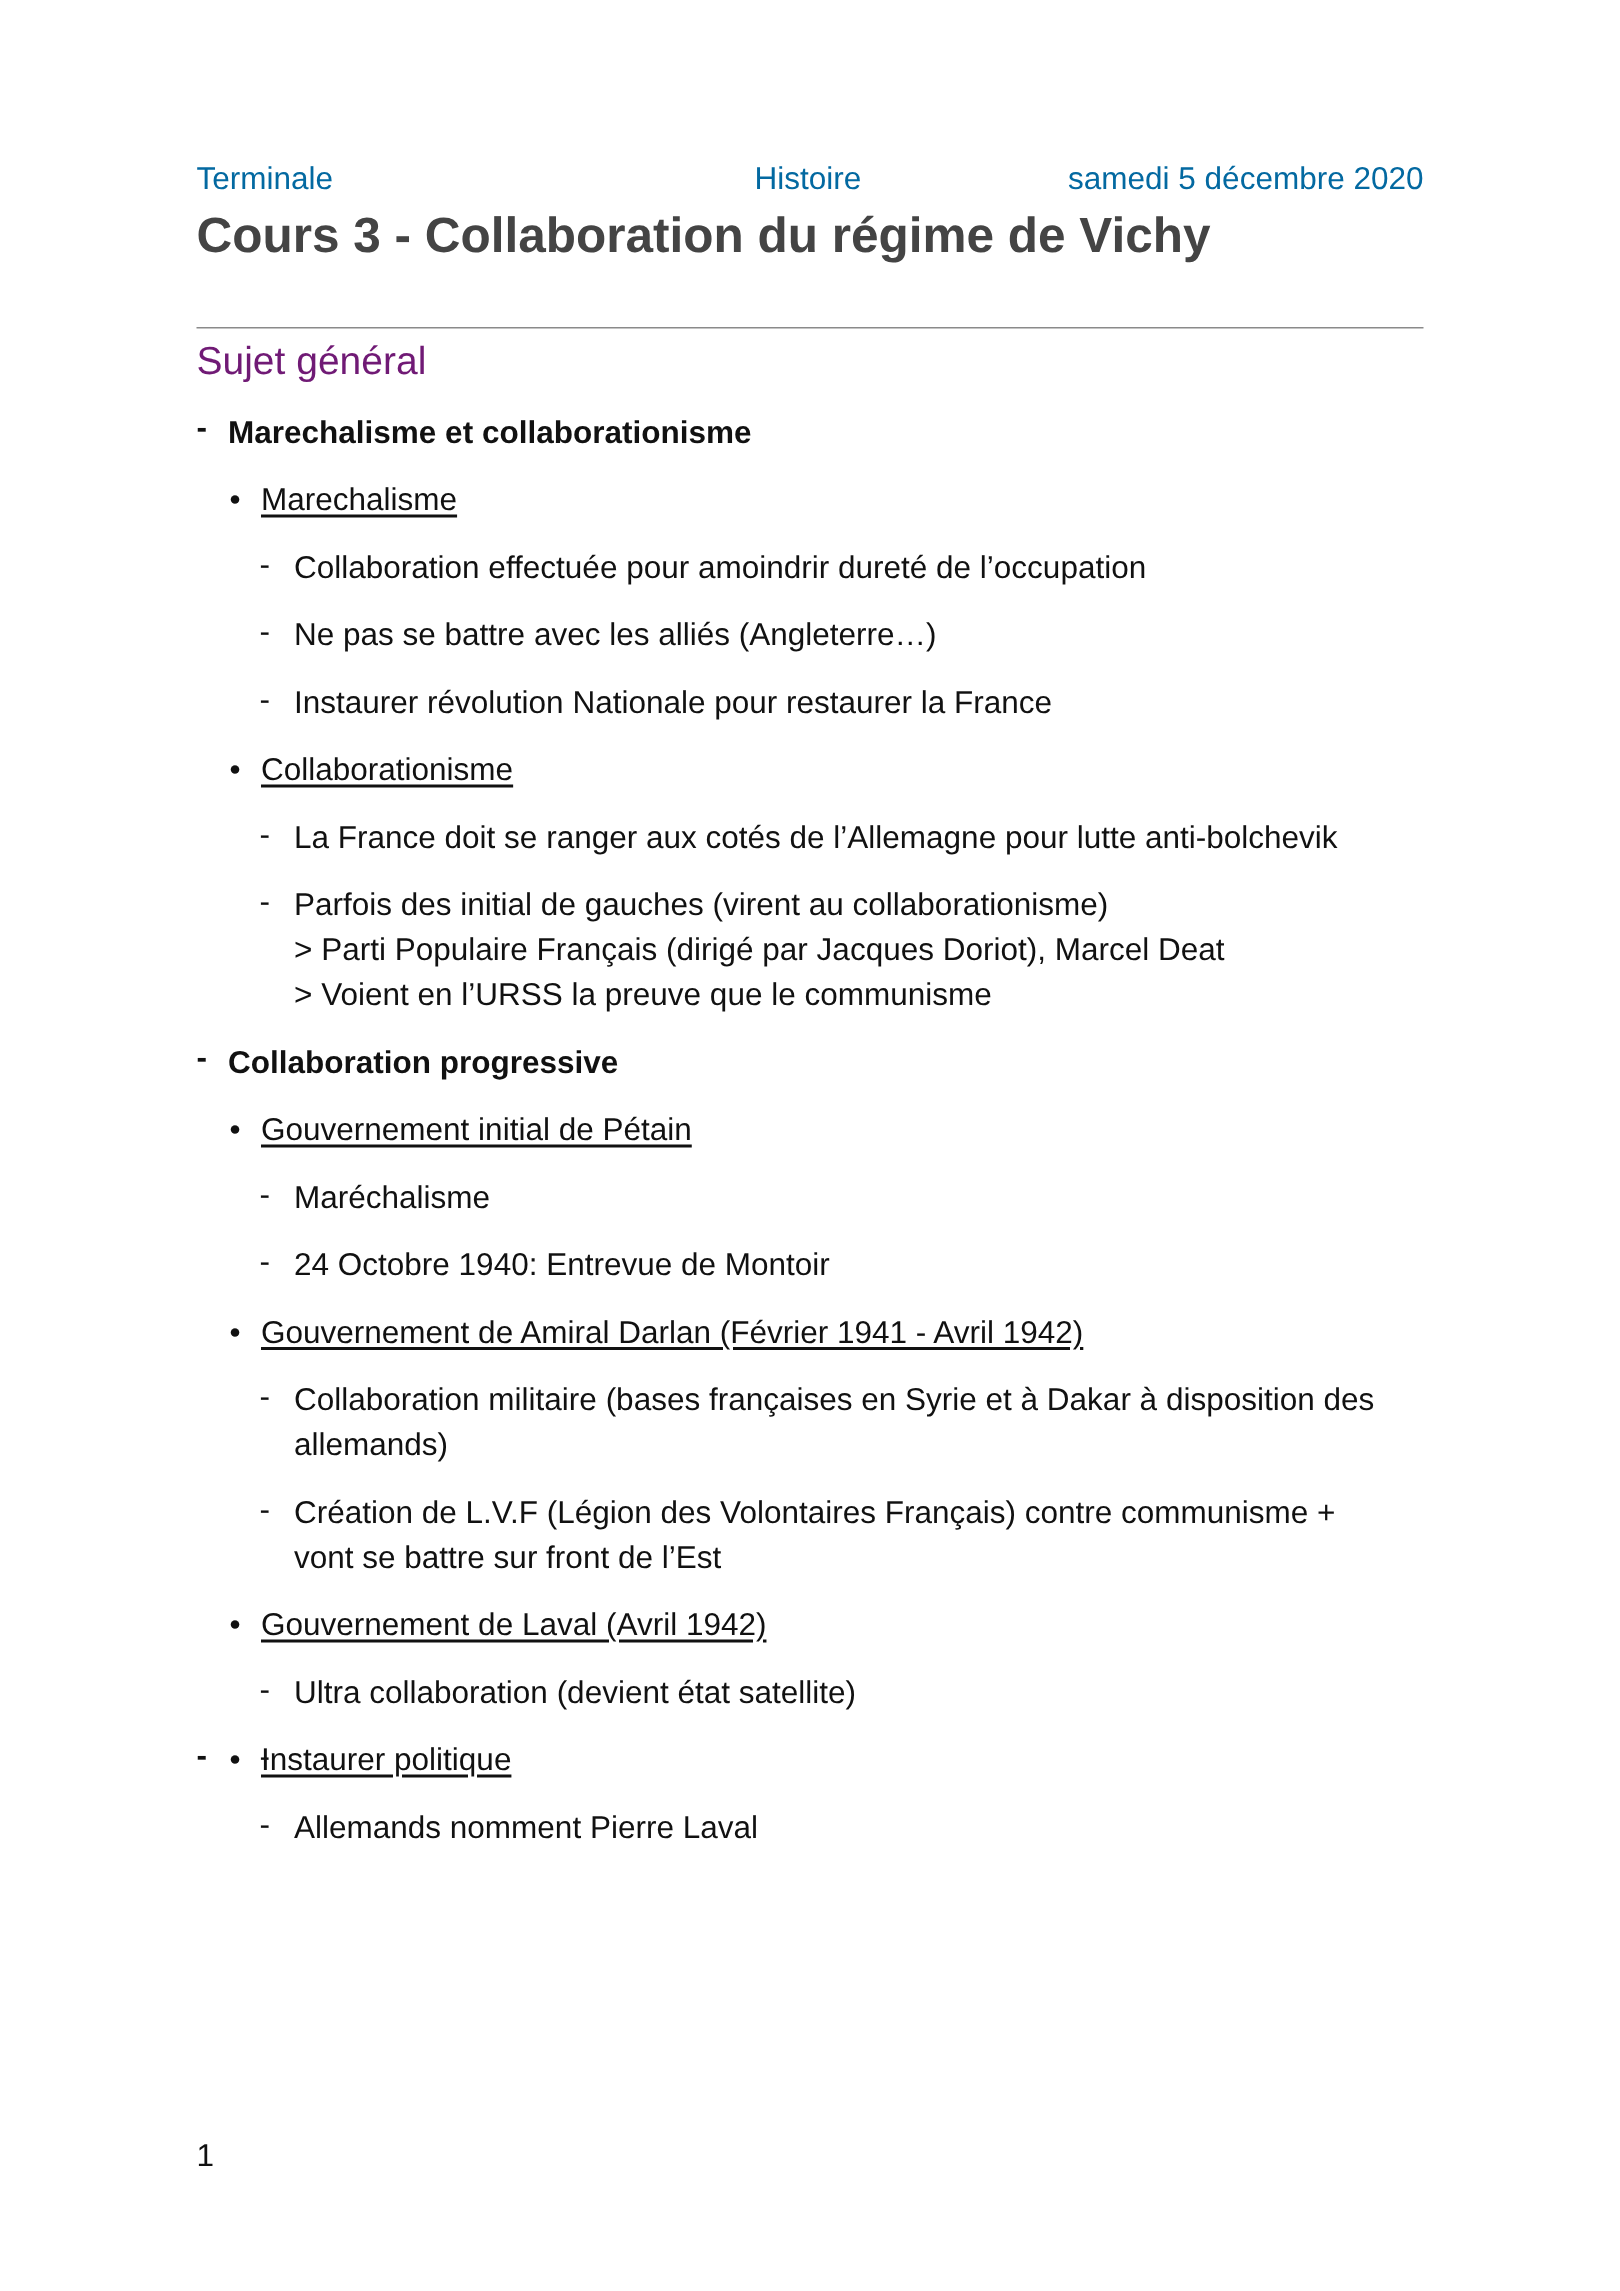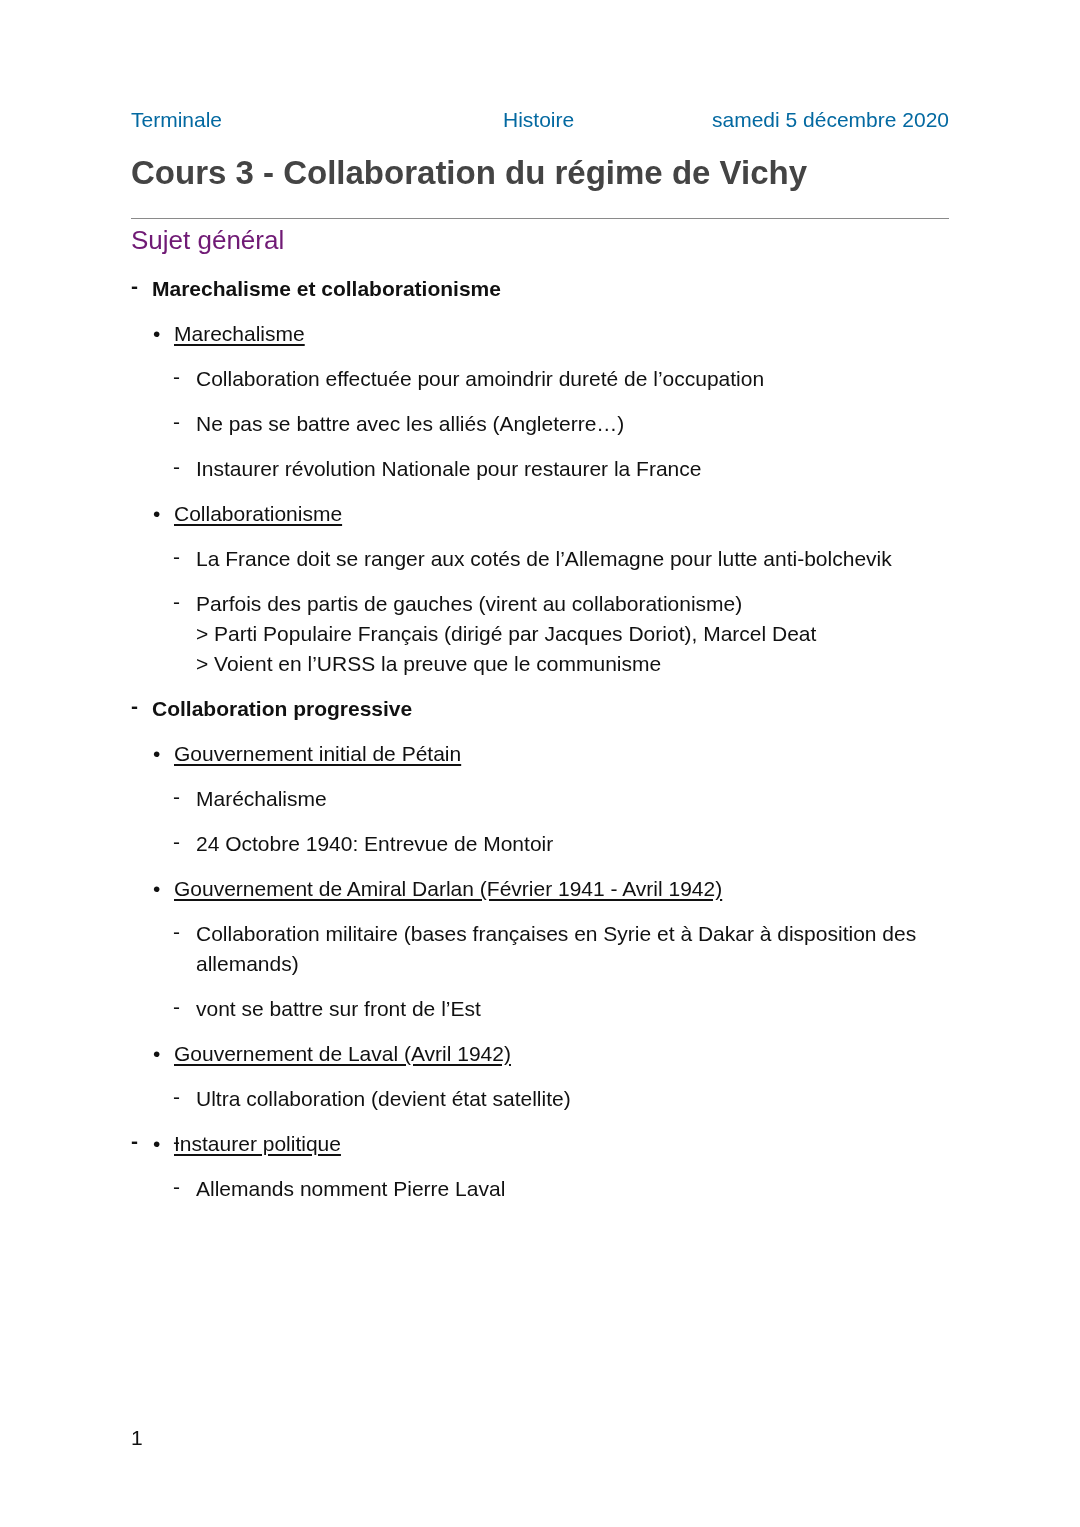--- a/index.html
+++ b/index.html
@@ -5,21 +5,21 @@
     html, body { margin: 0; padding: 0; background: #ffffff; }
     body {
       width: 1080px; height: 1527px; position: relative; overflow: hidden;
       font-family: "Liberation Sans", sans-serif; color: #111111;
     }
     .page { position: absolute; left: 131px; top: 0; width: 818px; }
     .hdr { position: absolute; top: 108px; left: 0; width: 818px; height: 26px; font-size: 21px; color: #0369a1; }
     .hdr .l { position: absolute; left: 0; top: 0; }
     .hdr .c { position: absolute; left: 372px; top: 0; }
     .hdr .r { position: absolute; right: 0; top: 0; }
-    .title { position: absolute; top: 154px; left: 0; font-size: 33px; font-weight: bold; color: #444444; white-space: nowrap; }
+    .title { position: absolute; top: 138px; left: 0; font-size: 33px; font-weight: bold; color: #444444; white-space: nowrap; }
     .divider { position: absolute; top: 218px; left: 0; width: 818px; height: 0; border-top: 1.5px solid #8a8a8a; }
     .subtitle { position: absolute; top: 225px; left: 0; font-size: 26px; color: #701a75; }
     .content { position: absolute; top: 274px; left: 0; width: 818px; font-size: 21px; line-height: 30px; }
     .sec { position: relative; padding-left: 21px; font-weight: bold; margin-bottom: 15px; }
     .sec .mk { position: absolute; left: 0; top: -3px; font-weight: bold; }
     .sub { position: relative; padding-left: 43px; margin-bottom: 15px; }
     .sub .mk { position: absolute; left: 22px; top: 0; }
     .sub .txt { text-decoration: underline; text-underline-offset: 3px; }
     .pt { position: relative; padding-left: 65px; margin-bottom: 15px; }
     .pt .mk { position: absolute; left: 42px; top: -2px; }
@@ -64,21 +64,21 @@
     <div class="sub">
       <span class="mk">•</span>
       <span class="txt">Collaborationisme</span>
     </div>
     <div class="pt">
       <span class="mk">-</span>
       <span class="line">La France doit se ranger aux cotés de l’Allemagne pour lutte anti-bolchevik</span>
     </div>
     <div class="pt">
       <span class="mk">-</span>
-      <span class="line">Parfois des partis de gauches (virent au collaborationisme)</span>
+      <span class="line">Parfois des initial de gauches (virent au collaborationisme)</span>
       <span class="line">&gt; Parti Populaire Français (dirigé par Jacques Doriot), Marcel Deat</span>
       <span class="line">&gt; Voient en l’URSS la preuve que le communisme</span>
     </div>
 
     <div class="sec">
       <span class="mk">-</span>
       <span>Collaboration progressive</span>
     </div>
     <div class="sub">
       <span class="mk">•</span>
@@ -96,20 +96,21 @@
       <span class="mk">•</span>
       <span class="txt">Gouvernement de Amiral Darlan (Février 1941 - Avril 1942)</span>
     </div>
     <div class="pt">
       <span class="mk">-</span>
       <span class="line">Collaboration militaire (bases françaises en Syrie et à Dakar à disposition des</span>
       <span class="line">allemands)</span>
     </div>
     <div class="pt">
       <span class="mk">-</span>
+      <span class="line">Création de L.V.F (Légion des Volontaires Français) contre communisme +</span>
       <span class="line">vont se battre sur front de l’Est</span>
     </div>
     <div class="sub">
       <span class="mk">•</span>
       <span class="txt">Gouvernement de Laval (Avril 1942)</span>
     </div>
     <div class="pt">
       <span class="mk">-</span>
       <span class="line">Ultra collaboration (devient état satellite)</span>
     </div>

